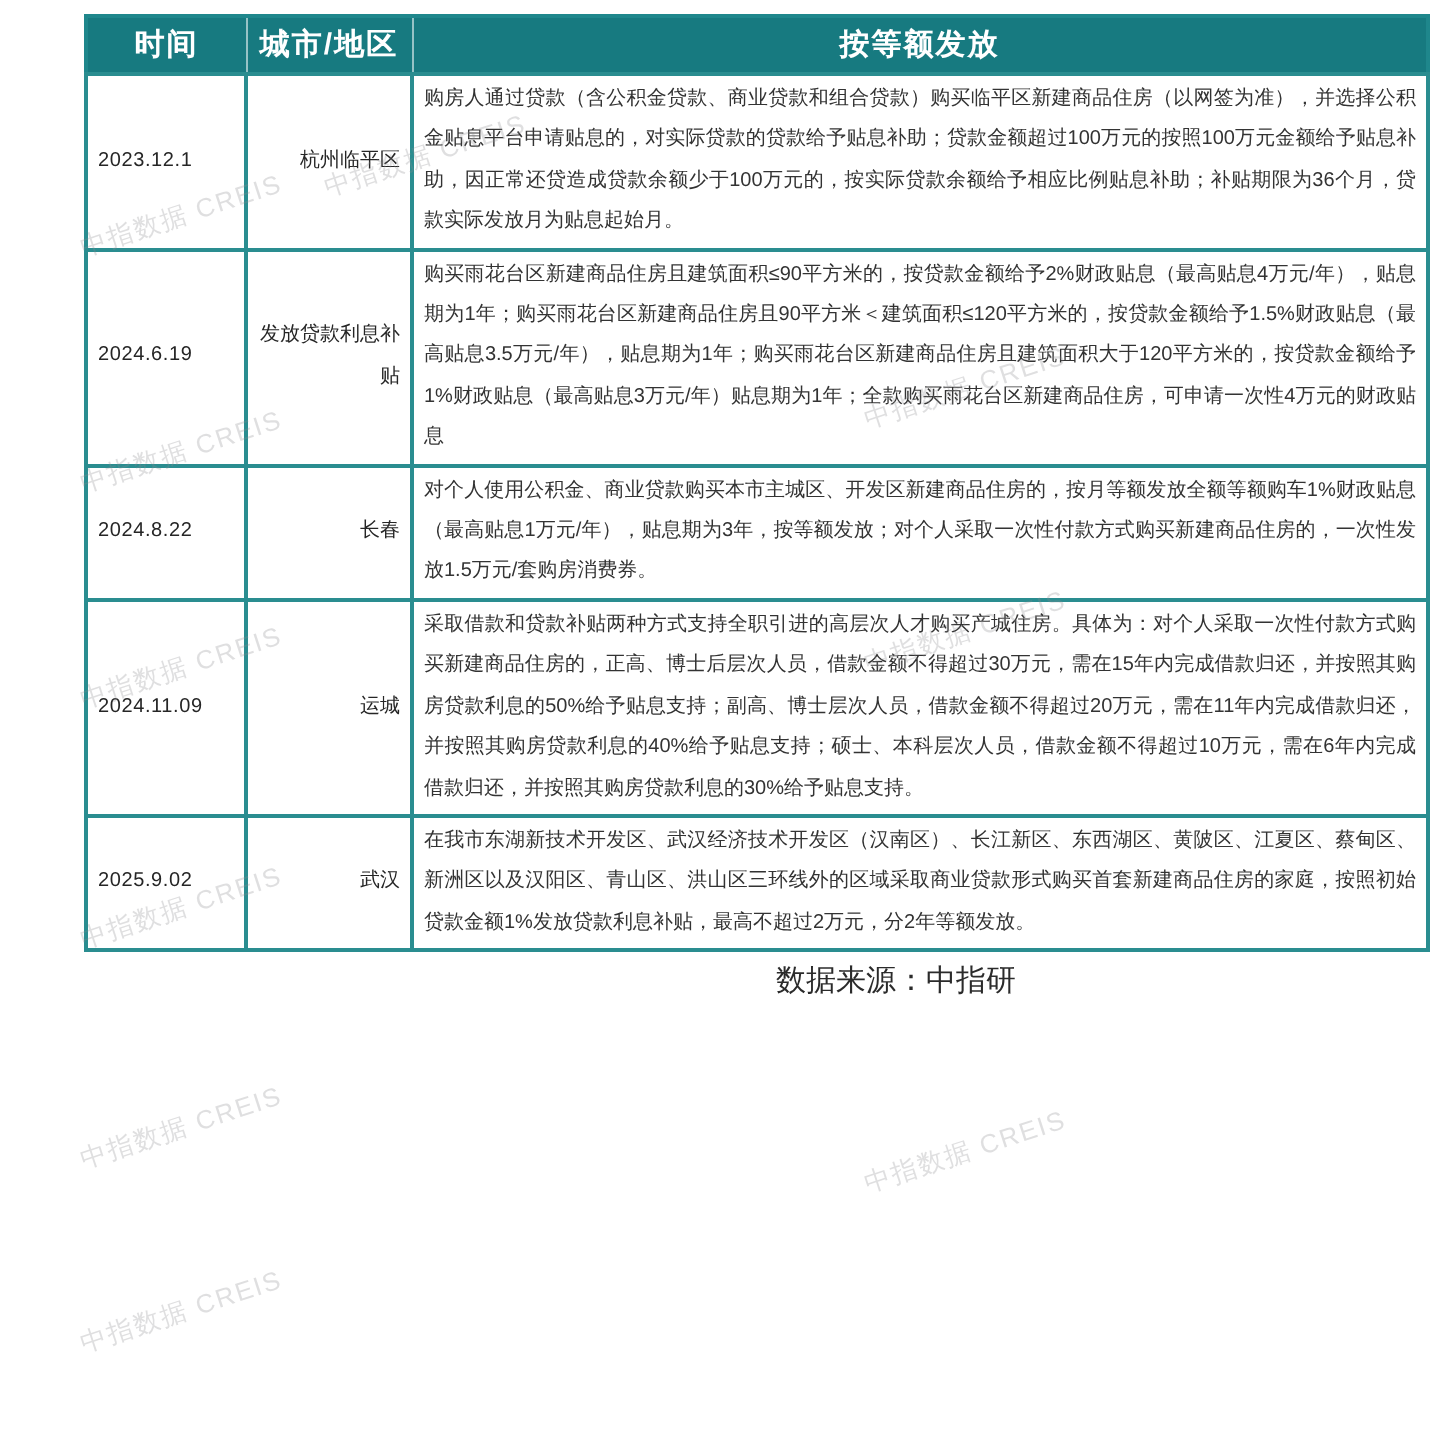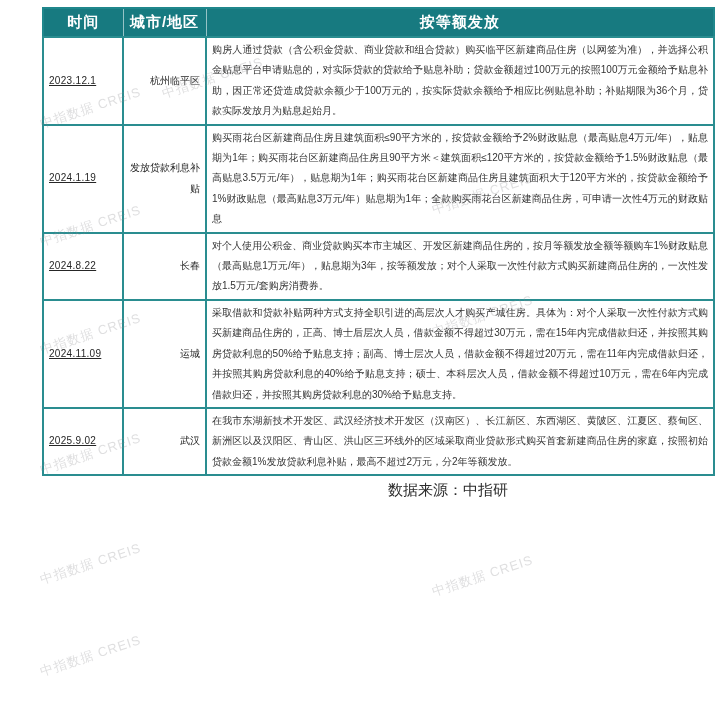--- a/index.html
+++ b/index.html
@@ -45,21 +45,20 @@
     vertical-align:middle;
     font-size:10px;
     line-height:20.4px;
     padding:2px 5px;
   }
   td.cell-date{
     text-align:left;
     padding-left:4px;
     letter-spacing:0.3px;
     color:#262626;
-    text-decoration:underline;
   }
   td.cell-city{
     text-align:right;
     padding-left:5px;
     color:#262626;
   }
   td.cell-content{
     text-align:justify;
     text-justify:inter-ideograph;
     color:#333333;
@@ -113,21 +112,21 @@
         <th>按等额发放</th>
       </tr>
     </thead>
     <tbody>
       <tr>
         <td class="cell-date">2023.12.1</td>
         <td class="cell-city">杭州临平区</td>
         <td class="cell-content">购房人通过贷款（含公积金贷款、商业贷款和组合贷款）购买临平区新建商品住房（以网签为准），并选择公积金贴息平台申请贴息的，对实际贷款的贷款给予贴息补助；贷款金额超过100万元的按照100万元金额给予贴息补助，因正常还贷造成贷款余额少于100万元的，按实际贷款余额给予相应比例贴息补助；补贴期限为36个月，贷款实际发放月为贴息起始月。</td>
       </tr>
       <tr>
-        <td class="cell-date">2024.1.19</td>
+        <td class="cell-date">2024.6.19</td>
         <td class="cell-city">发放贷款利息补贴</td>
         <td class="cell-content">购买雨花台区新建商品住房且建筑面积≤90平方米的，按贷款金额给予2%财政贴息（最高贴息4万元/年），贴息期为1年；购买雨花台区新建商品住房且90平方米＜建筑面积≤120平方米的，按贷款金额给予1.5%财政贴息（最高贴息3.5万元/年），贴息期为1年；购买雨花台区新建商品住房且建筑面积大于120平方米的，按贷款金额给予1%财政贴息（最高贴息3万元/年）贴息期为1年；全款购买雨花台区新建商品住房，可申请一次性4万元的财政贴息</td>
       </tr>
       <tr>
         <td class="cell-date">2024.8.22</td>
         <td class="cell-city">长春</td>
         <td class="cell-content">对个人使用公积金、商业贷款购买本市主城区、开发区新建商品住房的，按月等额发放全额等额购车1%财政贴息（最高贴息1万元/年），贴息期为3年，按等额发放；对个人采取一次性付款方式购买新建商品住房的，一次性发放1.5万元/套购房消费券。</td>
       </tr>
       <tr>
         <td class="cell-date">2024.11.09</td>

